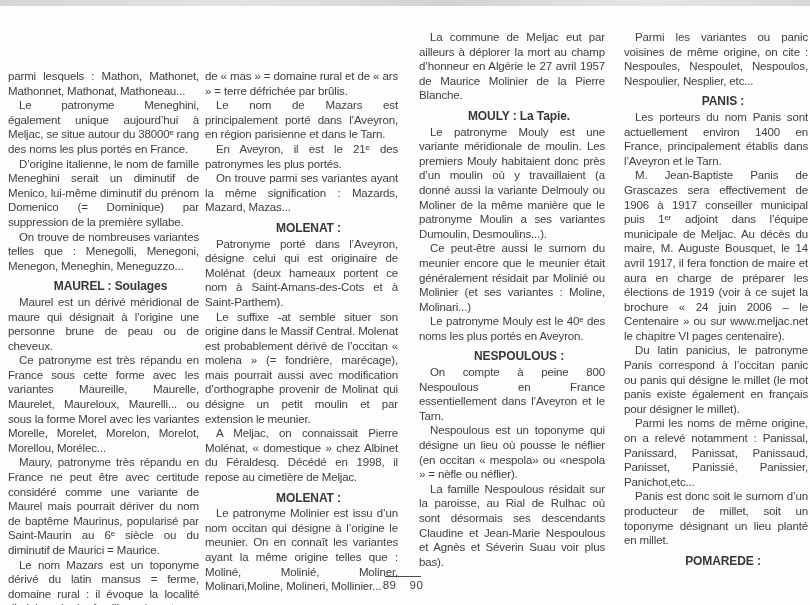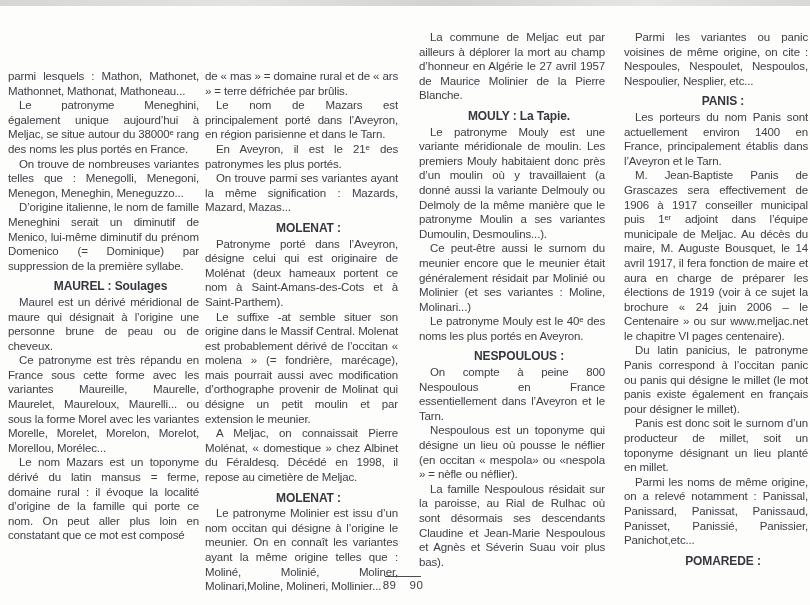--- a/index.html
+++ b/index.html
@@ -51,58 +51,59 @@
 </style>
 </head>
 <body>
 
 <div class="scan-edge-top"></div>
 
 <div class="sheet">
   <div class="col col-1">
       <p class="cont">parmi lesquels : Mathon, Mathonet, Mathonnet, Mathonat, Mathoneau...</p>
       <p>Le patronyme Meneghini, également unique aujourd’hui à Meljac, se situe autour du 38000ᵉ rang des noms les plus portés en France.</p>
+      <p>D’origine italienne, le nom de famille Meneghini serait un diminutif de Menico, lui-même diminutif du prénom Domenico (= Dominique) par suppression de la première syllabe.</p>
       <p>On trouve de nombreuses variantes telles que : Menegolli, Menegoni, Menegon, Meneghin, Meneguzzo...</p>
-      <p>D’origine italienne, le nom de famille Meneghini serait un diminutif de Menico, lui-même diminutif du prénom Domenico (= Dominique) par suppression de la première syllabe.</p>
       <h3><span>MAUREL</span><span class="entry-rest"> : Soulages</span></h3>
       <p>Maurel est un dérivé méridional de maure qui désignait à l’origine une personne brune de peau ou de cheveux.</p>
       <p>Ce patronyme est très répandu en France sous cette forme avec les variantes Maureille, Maurelle, Maurelet, Maureloux, Maurelli... ou sous la forme Morel avec les variantes Morelle, Morelet, Morelon, Morelot, Morellou, Morélec...</p>
+      <p>Maury, patronyme très répandu en France ne peut être avec certitude considéré comme une variante de Maurel mais pourrait dériver du nom de baptême Maurinus, popularisé par Saint-Maurin au 6ᵉ siècle ou du diminutif de Maurici = Maurice.</p>
       <p>Le nom Mazars est un toponyme dérivé du latin mansus = ferme, domaine rural : il évoque la localité d’origine de la famille qui porte ce nom. On peut aller plus loin en constatant que ce mot est composé</p>
     </div>
   <div class="col col-2">
       <p class="cont">de « mas » = domaine rural et de « ars » = terre défrichée par brûlis.</p>
       <p>Le nom de Mazars est principalement porté dans l’Aveyron, en région parisienne et dans le Tarn.</p>
       <p>En Aveyron, il est le 21ᵉ des patronymes les plus portés.</p>
       <p>On trouve parmi ses variantes ayant la même signification : Mazards, Mazard, Mazas...</p>
       <h3><span>MOLENAT</span><span class="entry-rest"> :</span></h3>
       <p>Patronyme porté dans l’Aveyron, désigne celui qui est originaire de Molénat (deux hameaux portent ce nom à Saint-Amans-des-Cots et à Saint-Parthem).</p>
       <p>Le suffixe -at semble situer son origine dans le Massif Central. Molenat est probablement dérivé de l’occitan « molena » (= fondrière, marécage), mais pourrait aussi avec modification d’orthographe provenir de Molinat qui désigne un petit moulin et par extension le meunier.</p>
       <p>A Meljac, on connaissait Pierre Molénat, « domestique » chez Albinet du Féraldesq. Décédé en 1998, il repose au cimetière de Meljac.</p>
       <h3><span>MOLENAT</span><span class="entry-rest"> :</span></h3>
       <p>Le patronyme Molinier est issu d’un nom occitan qui désigne à l’origine le meunier. On en connaît les variantes ayant la même origine telles que : Moliné, Molinié, Moliner, Molinari,Moline, Molineri, Mollinier...</p>
     </div>
   <div class="col col-3">
       <p>La commune de Meljac eut par ailleurs à déplorer la mort au champ d’honneur en Algérie le 27 avril 1957 de Maurice Molinier de la Pierre Blanche.</p>
       <h3><span>MOULY</span><span class="entry-rest"> : La Tapie.</span></h3>
-      <p>Le patronyme Mouly est une variante méridionale de moulin. Les premiers Mouly habitaient donc près d’un moulin où y travaillaient (a donné aussi la variante Delmouly ou Delmoly de la même manière que le patronyme Moulin a ses variantes Dumoulin, Desmoulins...).</p>
+      <p>Le patronyme Mouly est une variante méridionale de moulin. Les premiers Mouly habitaient donc près d’un moulin où y travaillaient (a donné aussi la variante Delmouly ou Moliner de la même manière que le patronyme Moulin a ses variantes Dumoulin, Desmoulins...).</p>
       <p>Ce peut-être aussi le surnom du meunier encore que le meunier était généralement résidait par Molinié ou Molinier (et ses variantes : Moline, Molinari...)</p>
       <p>Le patronyme Mouly est le 40ᵉ des noms les plus portés en Aveyron.</p>
       <h3><span>NESPOULOUS</span><span class="entry-rest"> :</span></h3>
       <p>On compte à peine 800 Nespoulous en France essentiellement dans l’Aveyron et le Tarn.</p>
       <p>Nespoulous est un toponyme qui désigne un lieu où pousse le néflier (en occitan « mespola» ou «nespola » = nèfle ou néflier).</p>
       <p>La famille Nespoulous résidait sur la paroisse, au Rial de Rulhac où sont désormais ses descendants Claudine et Jean-Marie Nespoulous et Agnès et Séverin Suau voir plus bas).</p>
     </div>
   <div class="col col-4">
       <p>Parmi les variantes ou panic voisines de même origine, on cite : Nespoules, Nespoulet, Nespoulos, Nespoulier, Nesplier, etc...</p>
       <h3><span>PANIS</span><span class="entry-rest"> :</span></h3>
       <p>Les porteurs du nom Panis sont actuellement environ 1400 en France, principalement établis dans l’Aveyron et le Tarn.</p>
       <p>M. Jean-Baptiste Panis de Grascazes sera effectivement de 1906 à 1917 conseiller municipal puis 1ᵉʳ adjoint dans l’équipe municipale de Meljac. Au décès du maire, M. Auguste Bousquet, le 14 avril 1917, il fera fonction de maire et aura en charge de préparer les élections de 1919 (voir à ce sujet la brochure « 24 juin 2006 – le Centenaire » ou sur www.meljac.net le chapitre VI pages centenaire).</p>
       <p>Du latin panicius, le patronyme Panis correspond à l’occitan panic ou panis qui désigne le millet (le mot panis existe également en français pour désigner le millet).</p>
+      <p>Parmi les noms de même origine, on a relevé notamment : Panissal, Panissard, Panissat, Panissaud, Panisset, Panissié, Panissier, Panichot,etc...</p>
       <p>Panis est donc soit le surnom d’un producteur de millet, soit un toponyme désignant un lieu planté en millet.</p>
-      <p>Parmi les noms de même origine, on a relevé notamment : Panissal, Panissard, Panissat, Panissaud, Panisset, Panissié, Panissier, Panichot,etc...</p>
       <h3><span>POMAREDE</span><span class="entry-rest"> :</span></h3>
     </div>
 </div>
 
 <div class="footer">
   <div class="footer-rule"></div>
   <div class="footer-nums">
     <span>89</span>
     <span>90</span>
   </div>

